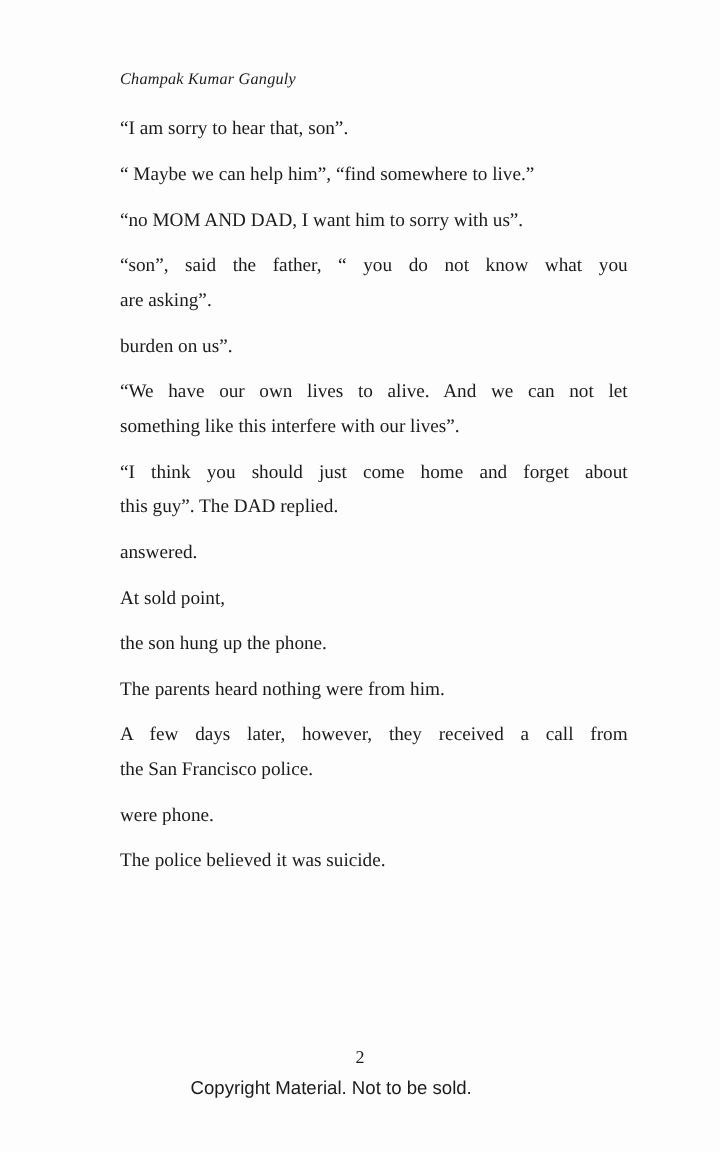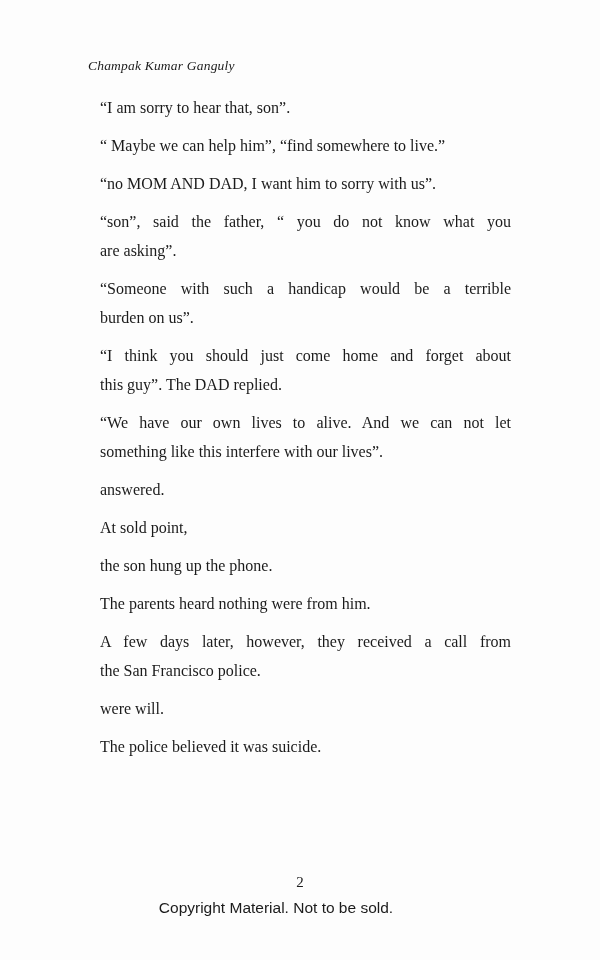--- a/index.html
+++ b/index.html
@@ -11,34 +11,34 @@
     width: 600px;
     height: 960px;
     background: #fdfdfd;
     color: #1b1b1b;
     font-family: "Liberation Serif", "DejaVu Serif", serif;
     overflow: hidden;
   }
   .content {
     position: absolute;
     top: 58px;
-    left: 88px;
+    left: 100px;
     width: 423px;
   }
   .author {
     font-style: italic;
     font-size: 13.5px;
     line-height: 16px;
     margin: 0 0 19px 0;
     letter-spacing: 0.2px;
   }
   .para {
     font-size: 16px;
     line-height: 29px;
-    margin: 0 0 9px 12px;
+    margin: 0 0 9px 0;
   }
   .para.gap-before {
     margin-top: 6px;
   }
   .line {
     text-align: left;
     white-space: nowrap;
   }
   .line.j {
     white-space: normal;
@@ -86,32 +86,31 @@
     <div class="para">
       <div class="line">“no MOM AND DAD, I want him to sorry with us”.</div>
     </div>
 
     <div class="para gap-before">
       <div class="line j">“son”, said the father, “ you do not know what you</div>
       <div class="line">are asking”.</div>
     </div>
 
     <div class="para">
-      <div class="line j">“Someone with such a handicap would be a terrible</div>
       <div class="line">burden on us”.</div>
+    </div>
+
+    <div class="para">
+      <div class="line j">“We have our own lives to alive. And we can not let</div>
+      <div class="line">something like this interfere with our lives”.</div>
     </div>
 
     <div class="para">
       <div class="line j">“I think you should just come home and forget about</div>
       <div class="line">this guy”. The DAD replied.</div>
-    </div>
-
-    <div class="para">
-      <div class="line j">“We have our own lives to alive. And we can not let</div>
-      <div class="line">something like this interfere with our lives”.</div>
     </div>
 
     <div class="para">
       <div class="line">answered.</div>
     </div>
 
     <div class="para">
       <div class="line">At sold point,</div>
     </div>
 
@@ -122,21 +121,21 @@
     <div class="para">
       <div class="line">The parents heard nothing were from him.</div>
     </div>
 
     <div class="para">
       <div class="line j">A few days later, however, they received a call from</div>
       <div class="line">the San Francisco police.</div>
     </div>
 
     <div class="para">
-      <div class="line">were will.</div>
+      <div class="line">were phone.</div>
     </div>
 
     <div class="para">
       <div class="line">The police believed it was suicide.</div>
     </div>
 
   </div>
 
   <div class="pagenum">2</div>
 

